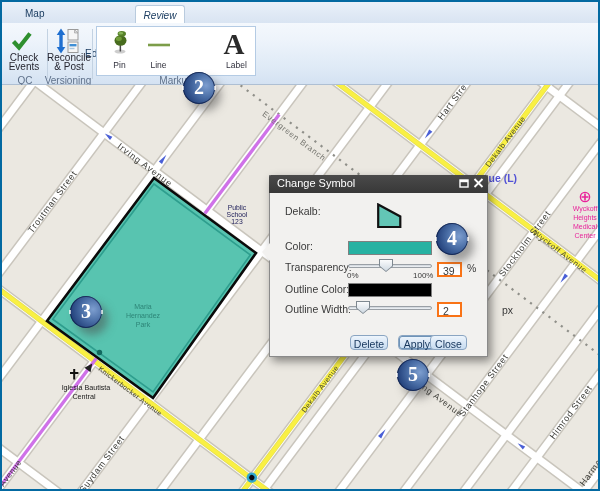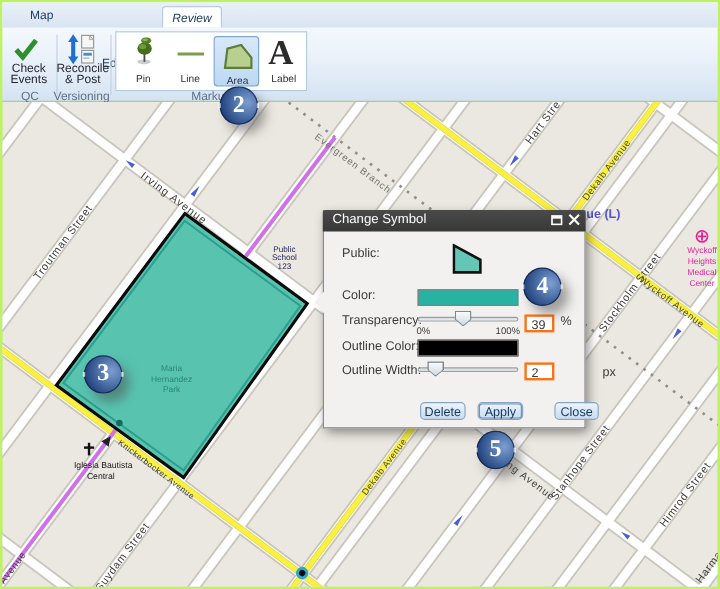--- a/index.html
+++ b/index.html
@@ -1,17 +1,17 @@
 <!DOCTYPE html>
 <html><head>
 <meta charset="utf-8">
 <style>
   html,body{margin:0;padding:0;background:#fff;}
   *{box-sizing:border-box;font-family:"Liberation Sans",sans-serif;}
-  #app{position:relative;width:600px;height:491px;background:#bef264;overflow:hidden;}
+  #app{position:relative;width:600px;height:491px;background:#0369a1;overflow:hidden;}
   
   #ribbon{position:absolute;left:2px;top:2px;width:596px;height:83px;
     background:linear-gradient(180deg,#fbfdff 0%,#eef4fb 45%,#dfeaf6 80%,#d4e2f2 100%);
     border-bottom:1px solid #aebfd3;}
   #tabstrip{position:absolute;left:0;top:0;width:596px;height:21px;
     background:linear-gradient(180deg,#e9f0f9,#d9e4f2);}
   .tab{position:absolute;top:6px;font-size:10px;color:#1c3d61;}
   #tab-review{position:absolute;left:133px;top:3px;width:50px;height:18px;
     background:#fff;border:1px solid #b9cbde;border-bottom:none;
     border-radius:3px 3px 0 0;text-align:center;font-size:10px;color:#1c3d61;padding-top:4px;font-style:italic;}
@@ -97,26 +97,20 @@
         <ellipse cx="8.5" cy="9.5" rx="6" ry="5.2" fill="#486c1e"></ellipse>
         <ellipse cx="6.8" cy="7.8" rx="3" ry="2.2" fill="#79a53e" opacity=".85"></ellipse>
         <ellipse cx="9.8" cy="2.8" rx="4.2" ry="2.8" fill="#568028"></ellipse>
         <ellipse cx="8.8" cy="2.2" rx="2.4" ry="1.2" fill="#8cb85c" opacity=".9"></ellipse>
       </svg>
       <div class="smalllabel" style="left:8px;top:33px;width:29px;">Pin</div>
             <svg style="position:absolute;left:50px;top:16px;" width="24" height="4" viewBox="0 0 24 4">
         <path d="M1,2 L23,2" stroke="#7c9d49" stroke-width="2.6"></path>
       </svg>
       <div class="smalllabel" style="left:47px;top:33px;width:29px;">Line</div>
-      <div id="area-btn">
-        <svg style="position:absolute;left:7px;top:5px;" width="25" height="22" viewBox="0 0 25 22">
-          <path d="M1.5,20.5 L3.5,4.5 L15,1.5 L23.5,12 L23.5,20.5 Z" fill="#b8cf90" stroke="#5d7d37" stroke-width="1.8"></path>
-        </svg>
-        <div class="smalllabel" style="left:3px;top:31px;width:32px;">Area</div>
-      </div>
       <div style="position:absolute;left:123px;top:3px;width:28px;height:28px;
         font-family:'Liberation Serif',serif;font-size:29px;font-weight:bold;color:#2b2b2b;text-align:center;line-height:28px;">A</div>
       <div class="smalllabel" style="left:125px;top:33px;width:29px;">Label</div>
     </div>
     <div class="grplabel" style="left:144px;width:60px;">Markup</div>
   </div>
 
   <svg id="map" width="596" height="404" viewBox="2 85 596 404">
     <rect x="2" y="85" width="596" height="404" fill="#ebe8e1"></rect>
     <g transform="rotate(36.87 154 178)">
@@ -255,21 +249,21 @@
     <div id="dlg-title">Change Symbol
       <svg style="position:absolute;right:19px;top:3.5px;" width="10" height="9" viewBox="0 0 10 9">
         <rect x="1" y="1" width="8" height="7" fill="none" stroke="#fff" stroke-width="1.4"></rect>
         <rect x="1" y="1" width="8" height="2.2" fill="#fff"></rect>
       </svg>
       <svg style="position:absolute;right:4px;top:3px;" width="11" height="10" viewBox="0 0 11 10">
         <path d="M1.5,1 L9.5,9 M9.5,1 L1.5,9" stroke="#fff" stroke-width="1.8"></path>
       </svg>
     </div>
     <div id="dlg-caret"></div>
-    <div class="dlbl" style="top:30px;">Public:</div>
+    <div class="dlbl" style="top:30px;">Dekalb:</div>
     <svg style="position:absolute;left:107px;top:28px;" width="25" height="26" viewBox="0 0 25 26">
       <path d="M1.2,1.5 L23.3,13.5 L23.3,24 L1.2,24 Z" fill="#63c6b6" stroke="#111" stroke-width="2.2"></path>
     </svg>
     <div class="dlbl" style="top:65px;">Color:</div>
     <div class="swatch" style="top:66px;background:#27b2a2;"></div>
     <div class="dlbl" style="top:86px;">Transparency:</div>
     <div class="track" style="top:89px;"></div>
     <div class="thumbo" style="left:109px;top:84px;">
         <div class="thumbi"></div>
       </div>
@@ -281,20 +275,20 @@
     <div class="swatch" style="top:108px;background:#000;"></div>
     <div class="dlbl" style="top:128px;">Outline Width:</div>
     <div class="track" style="top:131px;"></div>
     <div class="thumbo" style="left:86px;top:126px;">
         <div class="thumbi"></div>
       </div>
     <div class="vbox" style="top:127px;">2</div>
     <div class="dlbl" style="left:197px;top:129px;padding-left:35px;">px</div>
     <div class="dbtn" style="left:80px;top:160px;width:38px;">Delete</div>
     <div class="dbtn" style="left:128px;top:160px;width:38px;box-shadow:inset 0 0 0 1px #6e93b8;">Apply</div>
-    <div class="dbtn" style="left:192px;top:160px;width:37px;">Close</div>
+    <div class="dbtn" style="left:160px;top:160px;width:37px;">Close</div>
   </div>
 
   <div class="badge" style="left:183px;top:72px;">2</div>
   <div class="badge" style="left:70px;top:296px;">3</div>
   <div class="badge" style="left:436px;top:223px;">4</div>
   <div class="badge" style="left:397px;top:359px;">5</div>
 </div>
 
 </body></html>

